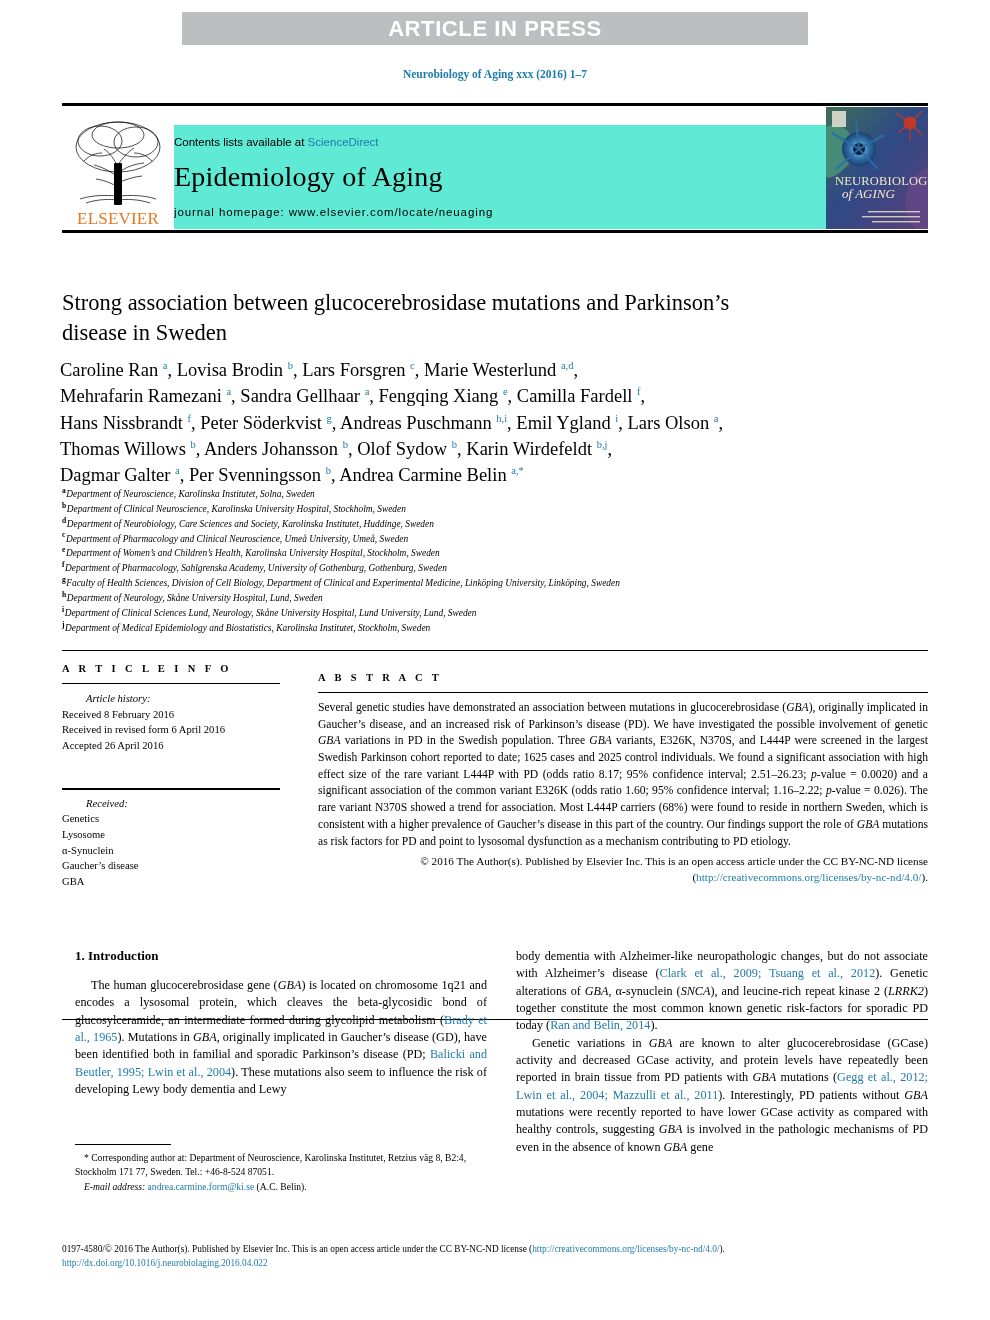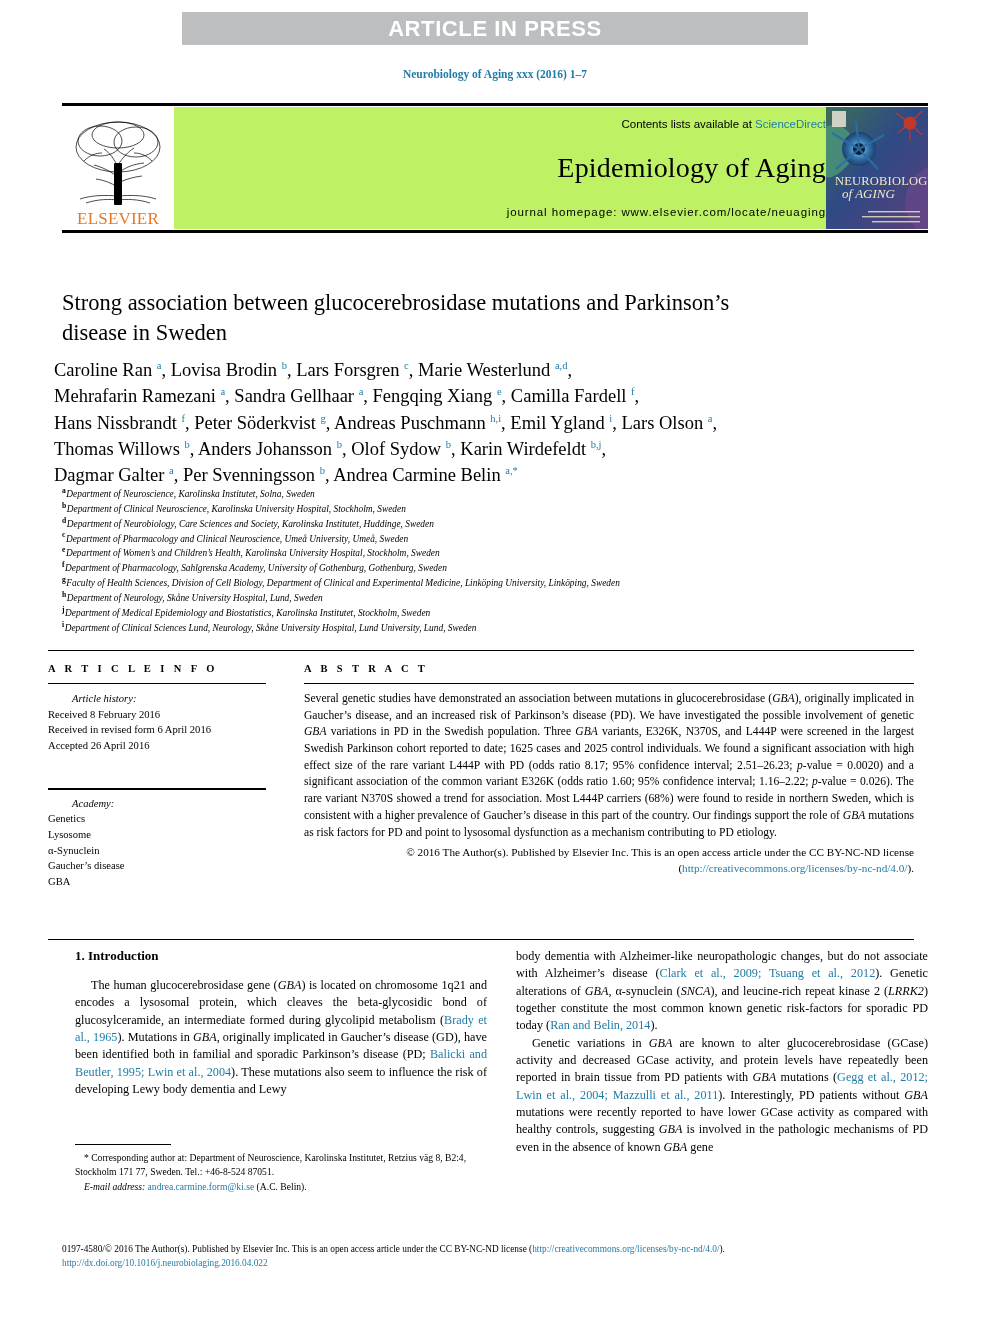--- a/index.html
+++ b/index.html
@@ -101,27 +101,28 @@
     font-family: "Liberation Serif", serif;
     font-size: 17px;
     letter-spacing: 0.2px;
     color: #e87722;
     font-weight: normal;
     line-height: 1;
     margin-top: 1px;
   }
   .mast-center {
     flex: 1 1 auto;
-    background: #bef264;
+    background: #5eead4;
     display: flex;
     flex-direction: column;
-    align-items: flex-end;
+    align-items: flex-start;
     justify-content: space-between;
     padding: 11px 0 11px 0;
     box-sizing: border-box;
+    margin-top: 18px;
   }
   .contents-list {
     font-family: "Liberation Sans", sans-serif;
     font-size: 11.5px;
     color: #000;
   }
   .contents-list a { color: #1f7ba8; text-decoration: none; }
   .journal-title {
     font-family: "Liberation Serif", serif;
     font-size: 28px;
@@ -154,21 +155,21 @@
     font-family: "Liberation Serif", serif;
     font-size: 22.5px;
     line-height: 1.33;
     font-weight: normal;
     margin: 0;
     color: #000;
   }
 
   .authors {
     position: absolute;
-    left: 54px;
+    left: 60px;
     top: 357px;
     width: 866px;
     font-family: "Liberation Serif", serif;
     font-size: 18.5px;
     line-height: 1.42;
     color: #000;
   }
   .authors sup {
     font-size: 10.5px;
     color: #1f7ba8;
@@ -192,37 +193,37 @@
     font-weight: bold;
     font-size: 7.6px;
     vertical-align: super;
     line-height: 0;
     margin-right: 0.5px;
   }
 
   
   .band {
     position: absolute;
-    left: 48px;
+    left: 62px;
     top: 650px;
     width: 866px;
-    height: 290px;
+    height: 370px;
   }
   .band-rule-top {
     position: absolute; left: 0; top: 0;
     width: 866px; height: 1px; background: #000;
   }
   .band-cols {
     position: absolute; left: 0; top: 0;
     width: 866px;
     display: flex;
     gap: 38px;
   }
   .col-info { width: 218px; flex: 0 0 218px; padding-top: 13px; }
-  .col-abs  { flex: 1 1 auto; padding-top: 13px; }
+  .col-abs  { flex: 1 1 auto; padding-top: 22px; }
 
   .sec-head {
     font-family: "Liberation Serif", serif;
     font-weight: bold;
     font-size: 10.5px;
     letter-spacing: 3.4px;
     margin: 0 0 9px 0;
   }
   .hr-thin { border: 0; border-top: 1px solid #000; margin: 0 0 7px 0; }
   .hr-thick { border: 0; border-top: 2px solid #000; margin: 0 0 6px 0; }
@@ -415,40 +416,40 @@
 
   <div class="affiliations">
     <div><sup>a</sup>Department of Neuroscience, Karolinska Institutet, Solna, Sweden</div>
     <div><sup>b</sup>Department of Clinical Neuroscience, Karolinska University Hospital, Stockholm, Sweden</div>
     <div><sup>d</sup>Department of Neurobiology, Care Sciences and Society, Karolinska Institutet, Huddinge, Sweden</div>
     <div><sup>c</sup>Department of Pharmacology and Clinical Neuroscience, Umeå University, Umeå, Sweden</div>
     <div><sup>e</sup>Department of Women’s and Children’s Health, Karolinska University Hospital, Stockholm, Sweden</div>
     <div><sup>f</sup>Department of Pharmacology, Sahlgrenska Academy, University of Gothenburg, Gothenburg, Sweden</div>
     <div><sup>g</sup>Faculty of Health Sciences, Division of Cell Biology, Department of Clinical and Experimental Medicine, Linköping University, Linköping, Sweden</div>
     <div><sup>h</sup>Department of Neurology, Skåne University Hospital, Lund, Sweden</div>
+    <div><sup>i</sup>Department of Clinical Sciences Lund, Neurology, Skåne University Hospital, Lund University, Lund, Sweden</div>
     <div><sup>j</sup>Department of Medical Epidemiology and Biostatistics, Karolinska Institutet, Stockholm, Sweden</div>
-    <div><sup>i</sup>Department of Clinical Sciences Lund, Neurology, Skåne University Hospital, Lund University, Lund, Sweden</div>
   </div>
 
   <div class="band">
     <div class="band-rule-top"></div>
     <div class="band-cols">
 
       <div class="col-info">
         <div class="sec-head">A R T I C L E  I N F O</div>
         <hr class="hr-thin">
         <div class="hist-block">
           <div class="hist-label">Article history:</div>
           <div class="hist-line">Received 8 February 2016</div>
           <div class="hist-line">Received in revised form 6 April 2016</div>
           <div class="hist-line">Accepted 26 April 2016</div>
         </div>
         <hr class="hr-thick">
         <div class="kw-block">
-          <div class="kw-label">Academy:</div>
+          <div class="kw-label">Received:</div>
           <div class="kw-line">Genetics</div>
           <div class="kw-line">Lysosome</div>
           <div class="kw-line">α-Synuclein</div>
           <div class="kw-line">Gaucher’s disease</div>
           <div class="kw-line">GBA</div>
         </div>
       </div>
 
       <div class="col-abs">
         <div class="sec-head">A B S T R A C T</div>

